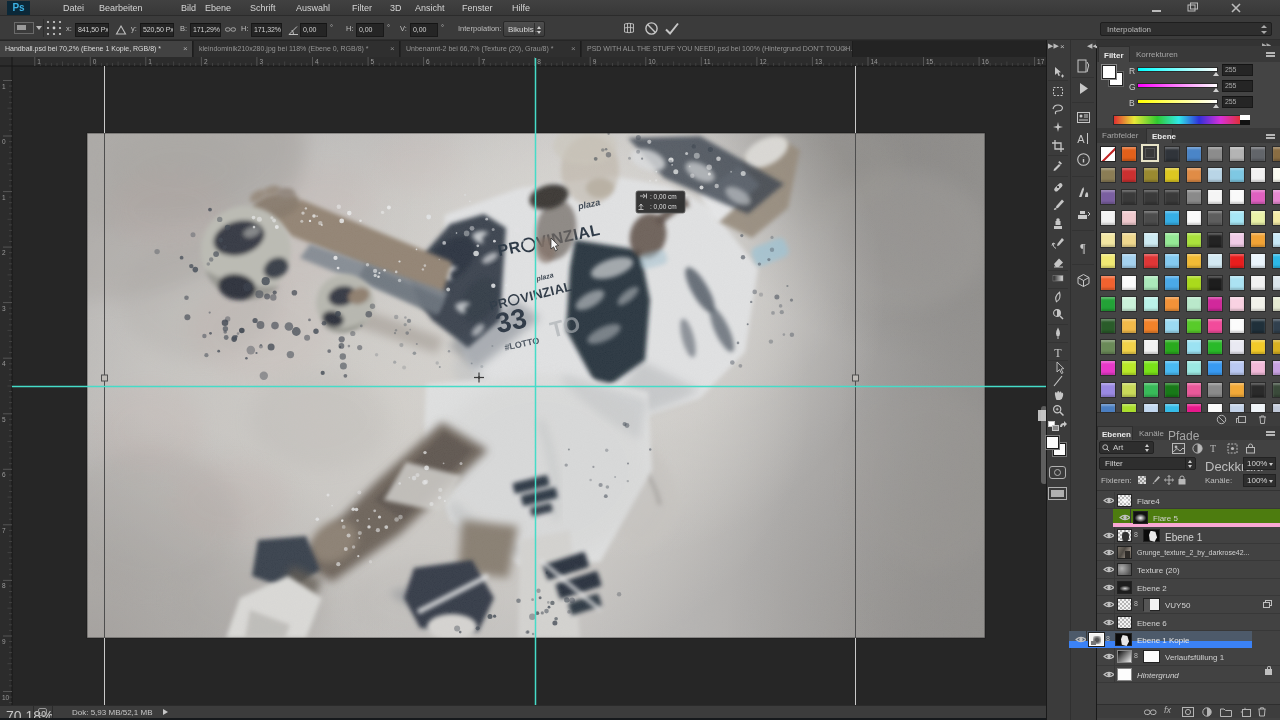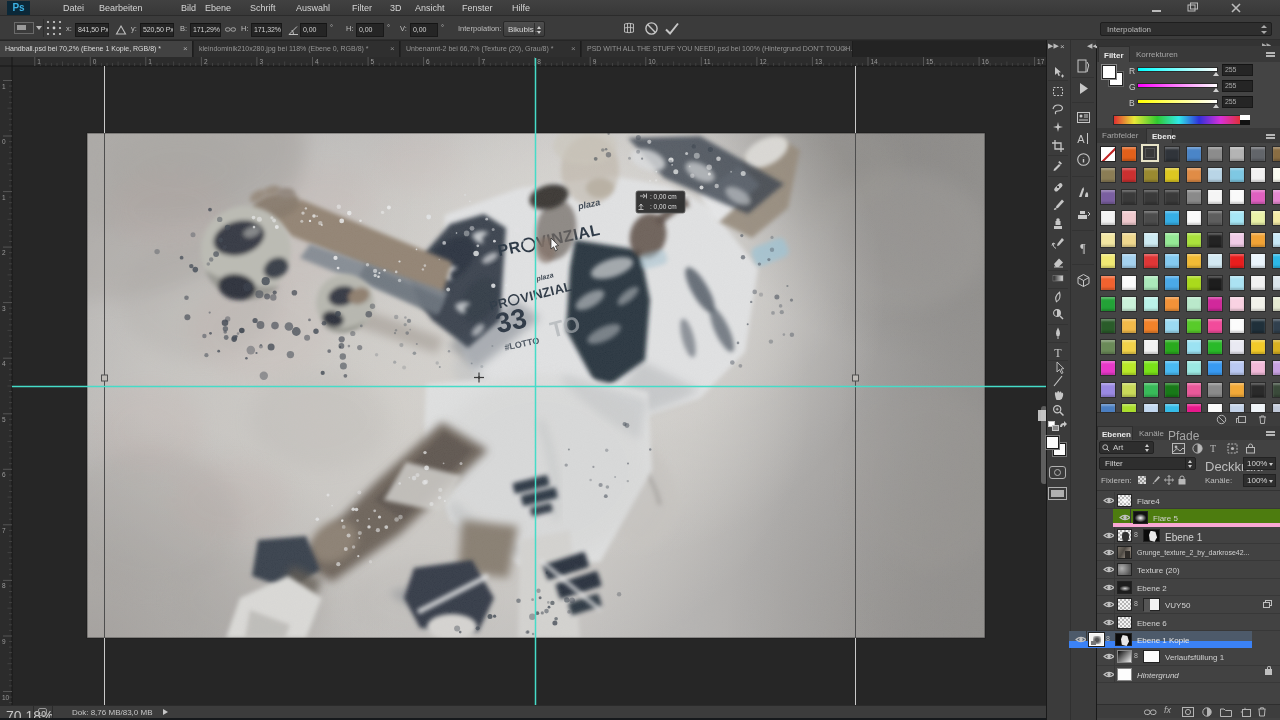--- a/index.html
+++ b/index.html
@@ -949,21 +949,21 @@
     </g>
     <rect x="1041" y="406" width="6" height="78" rx="3" fill="#5e5e5e"></rect>
     <rect x="1038" y="410" width="8" height="11" fill="#cfcfcf" opacity="0.9"></rect>
   </svg>
 
 <div class="abs" style="left:0;top:705px;width:1046px;height:13px;background:#3c3c3c;border-top:1px solid #2b2b2b">
   <span style="position:absolute;left:6px;top:2px;font-size:14px;color:#c6c6c6">70,18%</span>
   <div class="abs" style="left:33px;top:0;width:1px;height:13px;background:#2b2b2b"></div>
   <div class="abs" style="left:38px;top:2px;width:9px;height:8px;border:1px solid #999;border-radius:2px"></div>
   <div class="abs" style="left:52px;top:0;width:1px;height:13px;background:#2b2b2b"></div>
-  <span style="position:absolute;left:72px;top:2px;font-size:8px;color:#c6c6c6">Dok: 8,76 MB/83,0 MB</span>
+  <span style="position:absolute;left:72px;top:2px;font-size:8px;color:#c6c6c6">Dok: 5,93 MB/52,1 MB</span>
   <div class="abs" style="left:163px;top:3px;width:0;height:0;border-top:3.5px solid transparent;border-bottom:3.5px solid transparent;border-left:5px solid #c6c6c6"></div>
 </div>
 <div class="abs" style="left:0;top:718px;width:1280px;height:2px;background:#16191c"></div>
 <div class="abs" style="left:1046px;top:718px;width:234px;height:2px;background:#4e5a66"></div>
 <div class="abs" style="left:1046px;top:40px;width:24px;height:680px;background:#3b3b3b;border-left:1px solid #191919"></div><div class="abs" style="left:1070px;top:40px;width:26px;height:680px;background:#3b3b3b;border-left:1px solid #303030"></div><div class="abs" style="left:1096px;top:40px;width:184px;height:680px;background:#424242;border-left:1px solid #191919"></div><div class="abs" style="left:1048px;top:42px;font-size:7px;color:#bbb">▶▶</div><div class="abs" style="left:1060px;top:42px;font-size:8px;color:#bbb">×</div><div class="abs" style="left:1087px;top:42px;font-size:7px;color:#bbb">◀◀</div><svg width="0" height="0">
     <defs>
       <linearGradient id="tbgrad" x1="0" y1="0" x2="1" y2="0">
         <stop offset="0" stop-color="#222"></stop>
         <stop offset="1" stop-color="#ddd"></stop>
       </linearGradient>

